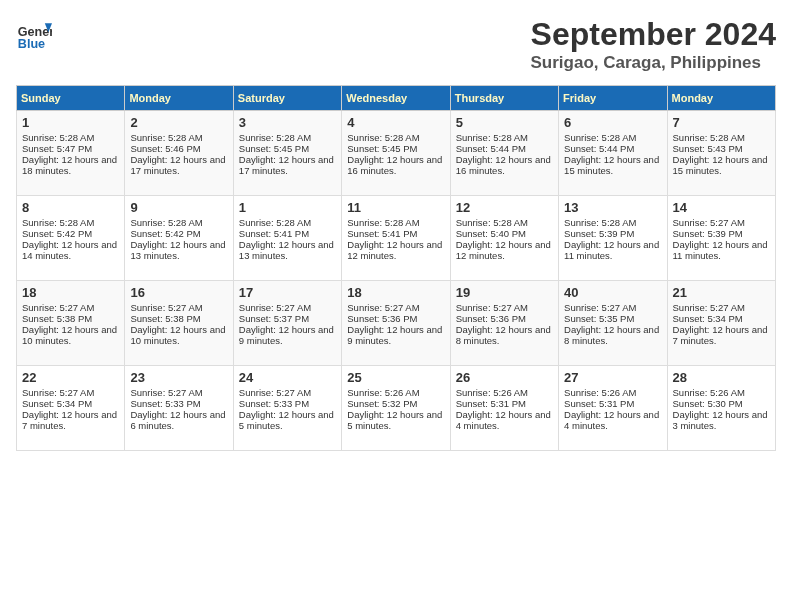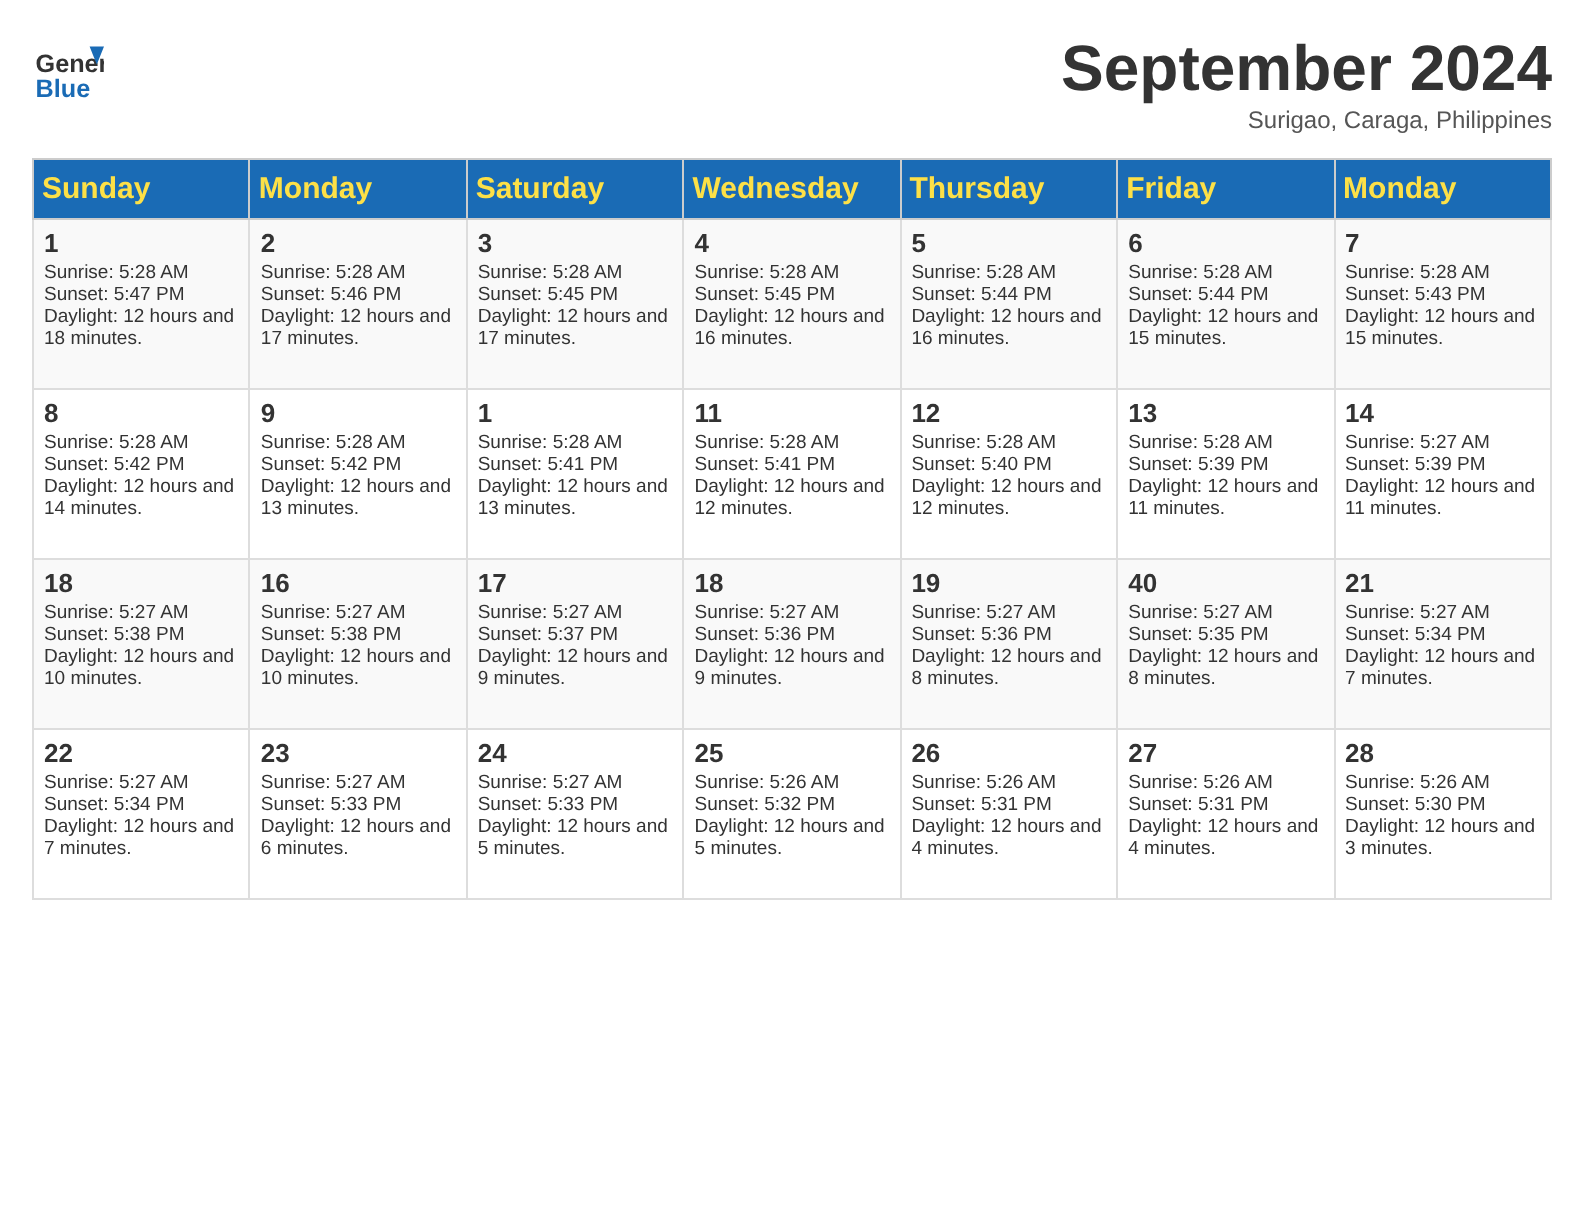--- a/index.html
+++ b/index.html
@@ -19,40 +19,40 @@
     .logo {
       display: flex;
       align-items: center;
       gap: 4px;
     }
     .logo-icon {
       width: 36px;
       height: 36px;
     }
     .title-area {
-      text-align: right;
     }
     .month-title {
       font-size: 32px;
       font-weight: bold;
       color: #333;
     }
     .subtitle {
-      font-size: 12px;
+      font-size: 17px;
       color: #555;
+      font-weight: bold;
     }
     table {
       width: 100%;
       border-collapse: collapse;
       table-layout: fixed;
     }
     thead tr th {
       background-color: #1a6bb5;
-      color: #fde047;
-      font-size: 15px;
+      color: #fef9c3;
+      font-size: 11px;
       font-weight: bold;
       padding: 6px 4px;
       text-align: left;
       border: 1px solid #ccc;
       margin-left: 34px;
     }
     tbody tr td {
       vertical-align: top;
       border: 1px solid #ddd;
       padding: 4px 5px;

